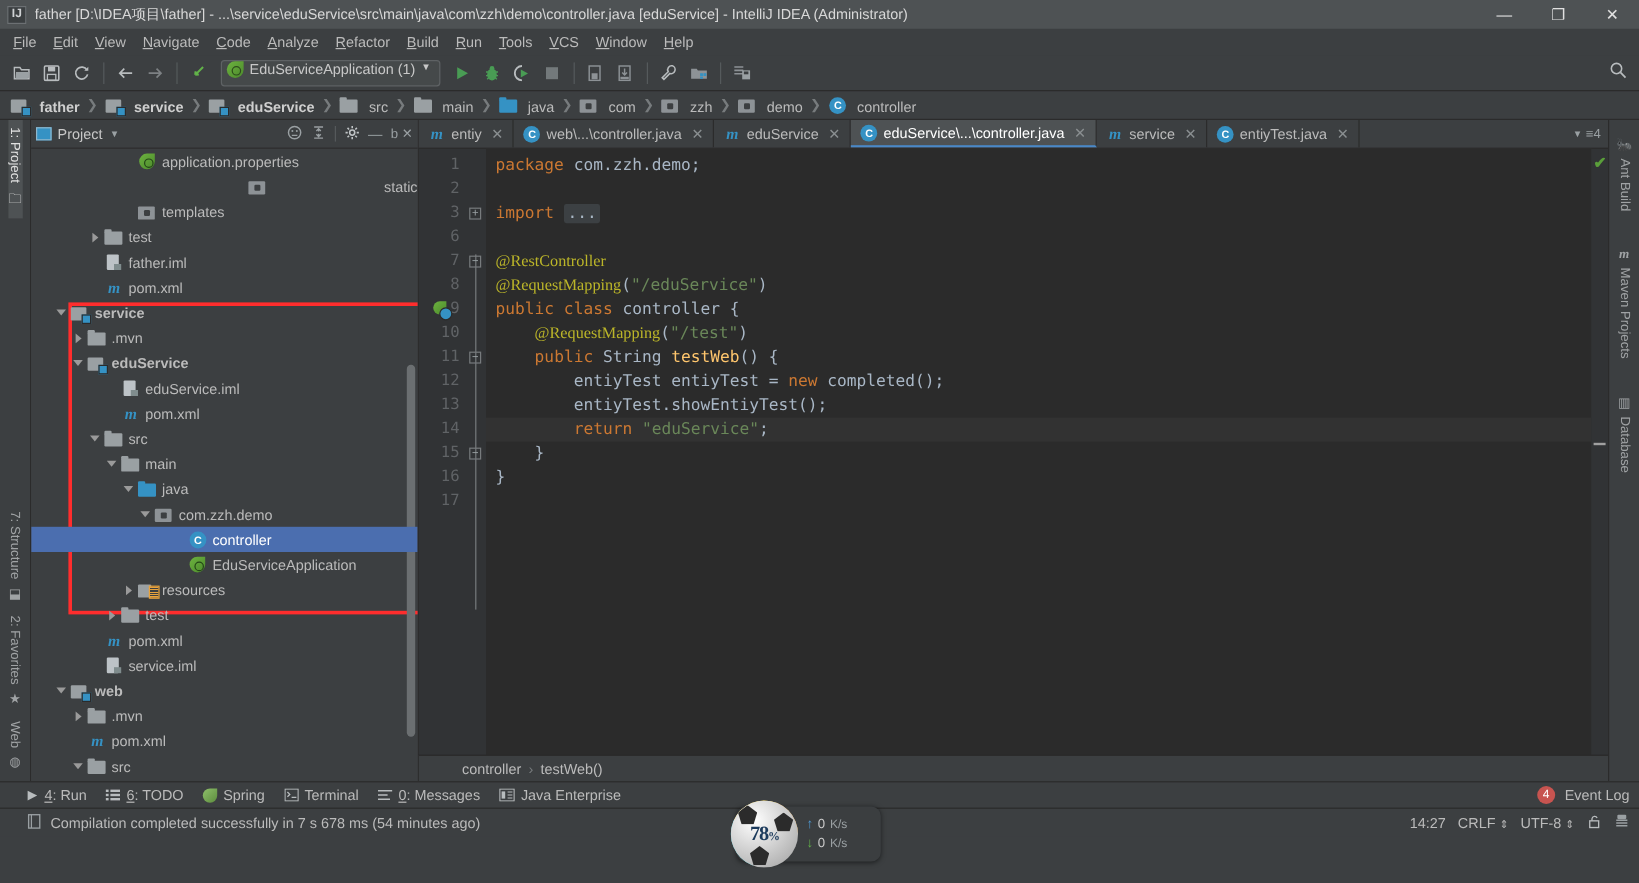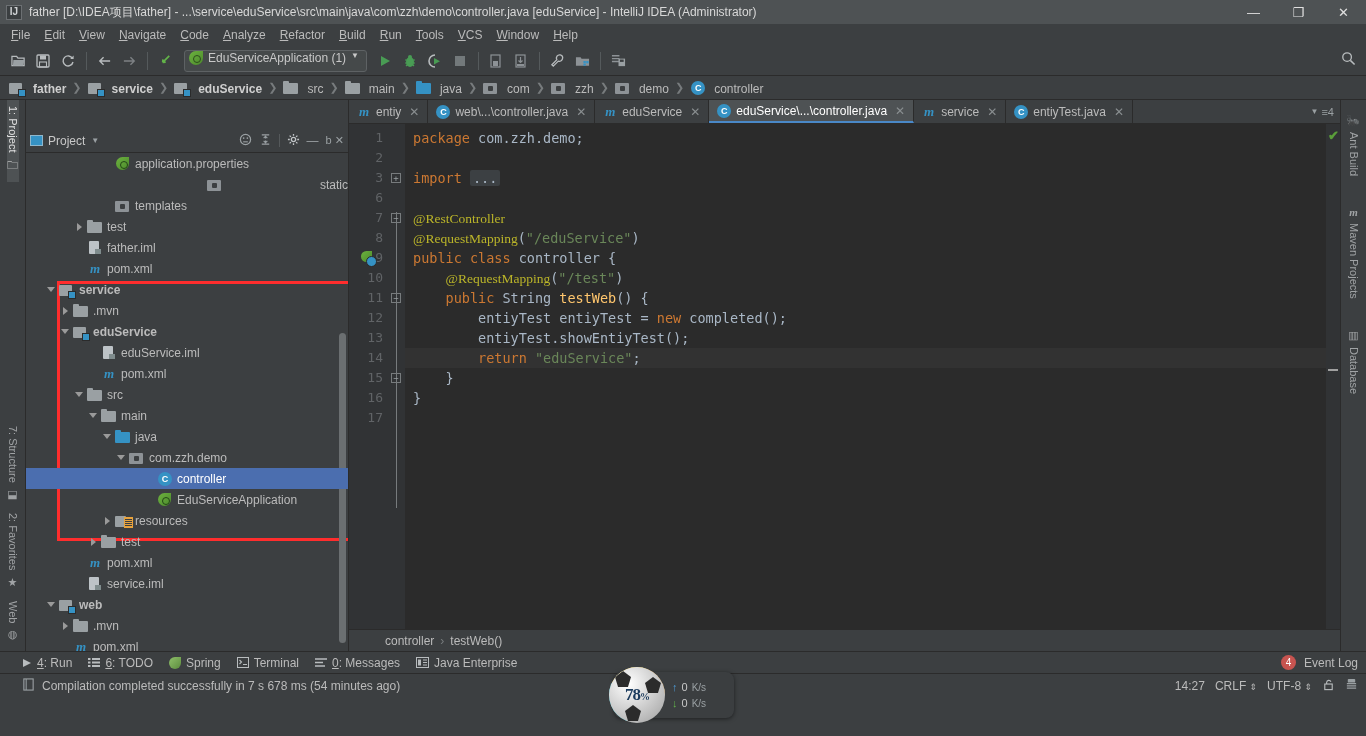--- a/index.html
+++ b/index.html
@@ -91,21 +91,21 @@
   .right-strip {
     width: 26px; background: #3c3f41; border-left: 1px solid #2b2b2b;
     display: flex; flex-direction: column; align-items: center; padding-top: 8px;
   }
 
   
   .project-panel { width: 323px; background: #3c3f41; display: flex; flex-direction: column;
     border-right: 1px solid #2b2b2b; position: relative; }
   .panel-head {
     height: 24px; background: #3c3f41; display: flex; align-items: center;
-    font-size: 12px; padding: 0 4px; border-bottom: 1px solid #2b2b2b; margin-top: 29px;
+    font-size: 12px; padding: 0 4px; border-bottom: 1px solid #2b2b2b;
   }
   .panel-head .ph-title { margin-left: 5px; color: #c8c8c8; }
   .ph-icons { margin-left: auto; display: flex; align-items: center; gap: 7px; color: #9aa0a3; font-size: 12px; }
   .blue-sq { width: 13px; height: 11px; background: #3592c4; border: 1px solid #8fb7cc; }
 
   .tree { flex: 1; background: #3c3f41; overflow: hidden; position: relative; font-size: 12px; }
   .node {
     height: 21px; display: flex; align-items: center; white-space: nowrap;
     color: #bbbbbb; position: relative;
   }

